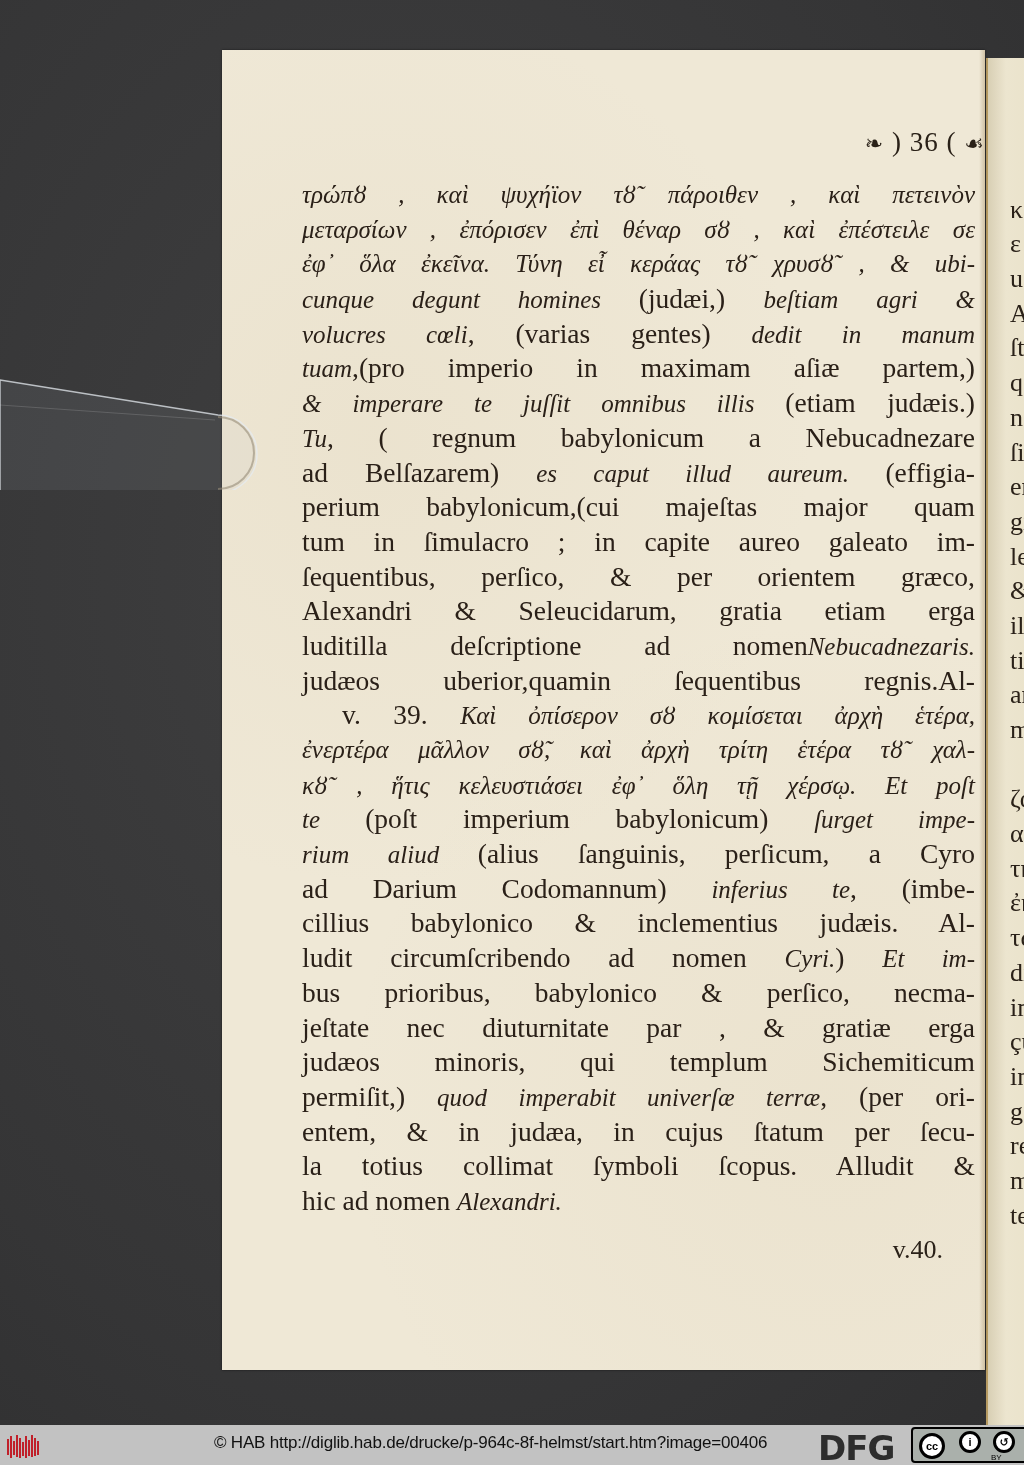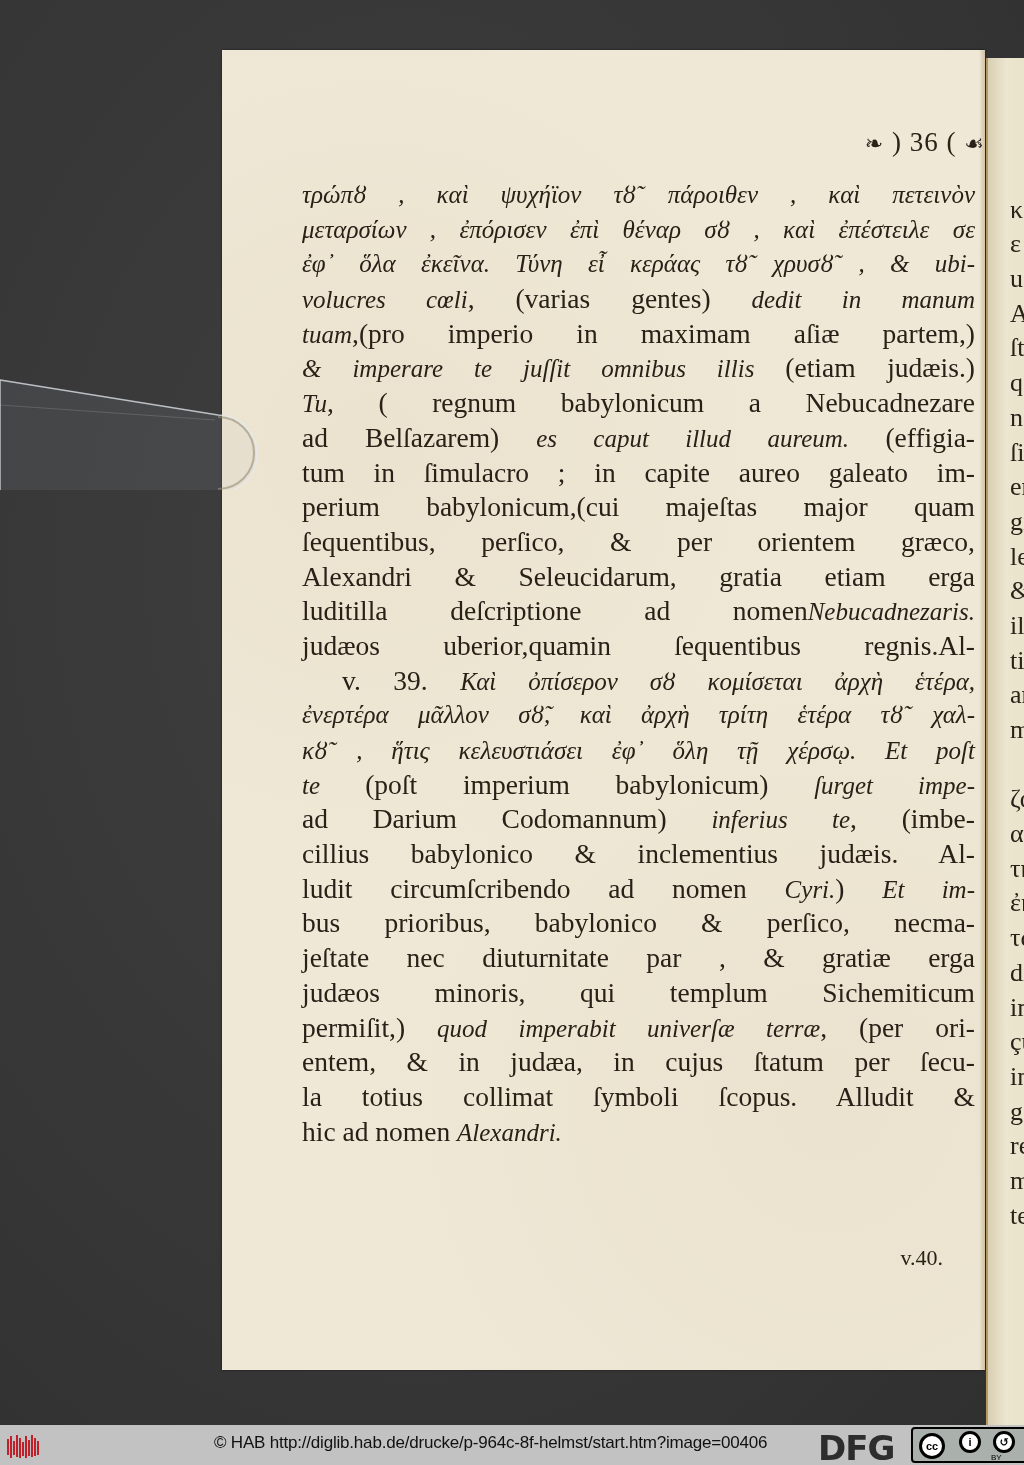--- a/index.html
+++ b/index.html
@@ -47,21 +47,21 @@
   }
   .line {
     height: 34.7px; line-height: 34.7px; font-size: 27.5px;
     white-space: nowrap; text-align: justify; text-align-last: justify;
   }
   .line.greek { font-style: italic; font-size: 25px; }
   .line.last { text-align-last: left; }
   .line .it { font-style: italic; font-size: 25px; }
   .line.indent { padding-left: 40px; }
   .catch {
-    position: absolute; right: 42px; top: 1185px; font-size: 22px; color: #2a2118; margin-top: 10px;
+    position: absolute; right: 42px; top: 1185px; font-size: 26px; color: #2a2118;
   }
   .clip {
     position: absolute; left: 0; top: 365px; width: 262px; height: 125px;
     pointer-events: none;
   }
   .footer {
     position: absolute; left: 0; top: 1425px; width: 1024px; height: 40px;
     background: #c2c2c2;
     font-family: "Liberation Sans", "DejaVu Sans", sans-serif;
   }
@@ -131,35 +131,37 @@
   <div class="page-edge"></div>
   <div class="header">
     <span class="orn">❧</span>
     <span>) 36 (</span>
     <span class="orn">☙</span>
   </div>
   <div class="text-block" id="text-block">
       <div class="line greek">τρώπȣ , καὶ ψυχήϊον τȣ̃ πάροιθεν , καὶ πετεινὸν</div>
       <div class="line greek">μεταρσίων , ἐπόρισεν ἐπὶ θέναρ σȣ , καὶ ἐπέστειλε σε</div>
       <div class="line greek">ἐφ᾽ ὅλα ἐκεῖνα. Τύνη εἶ κεράας τȣ̃ χρυσȣ̃ , &amp; ubi-</div>
+      <div class="line"><span class="it">cunque degunt homines </span><span>(judæi,) </span><span class="it">beſtiam agri &amp;</span></div>
       <div class="line"><span class="it">volucres cœli</span><span>, (varias gentes) </span><span class="it">dedit in manum</span></div>
       <div class="line"><span class="it">tuam</span><span>,(pro imperio in maximam aſiæ partem,)</span></div>
       <div class="line"><span class="it">&amp; imperare te juſſit omnibus illis </span><span>(etiam judæis.)</span></div>
       <div class="line"><span class="it">Tu</span><span>, ( regnum babylonicum a Nebucadnezare</span></div>
       <div class="line"><span>ad Belſazarem) </span><span class="it">es caput illud aureum. </span><span>(effigia-</span></div>
+      <div class="line">perium babylonicum,(cui majeſtas major quam</div>
       <div class="line">tum in ſimulacro ; in capite aureo galeato im-</div>
-      <div class="line">perium babylonicum,(cui majeſtas major quam</div>
       <div class="line">ſequentibus, perſico, &amp; per orientem græco,</div>
       <div class="line">Alexandri &amp; Seleucidarum, gratia etiam erga</div>
       <div class="line"><span>luditilla deſcriptione ad nomen</span><span class="it">Nebucadnezaris.</span></div>
       <div class="line">judæos uberior,quamin ſequentibus regnis.Al-</div>
       <div class="line indent"><span>v. 39. </span><span class="it">Καὶ ὀπίσερον σȣ κομίσεται ἀρχὴ ἑτέρα,</span></div>
       <div class="line greek">ἐνερτέρα μᾶλλον σȣ̃, καὶ ἀρχὴ τρίτη ἑτέρα τȣ̃ χαλ-</div>
       <div class="line"><span class="it">κȣ̃ , ἥτις κελευστιάσει ἐφ᾽ ὅλη τῇ χέρσῳ. Et poſt</span></div>
       <div class="line"><span class="it">te </span><span>(poſt imperium babylonicum) </span><span class="it">ſurget impe-</span></div>
+      <div class="line"><span class="it">rium aliud </span><span>(alius ſanguinis, perſicum, a Cyro</span></div>
       <div class="line"><span>ad Darium Codomannum) </span><span class="it">inferius te</span><span>, (imbe-</span></div>
       <div class="line">cillius babylonico &amp; inclementius judæis. Al-</div>
       <div class="line"><span>ludit circumſcribendo ad nomen </span><span class="it">Cyri.</span><span>) </span><span class="it">Et im-</span></div>
       <div class="line">bus prioribus, babylonico &amp; perſico, necma-</div>
       <div class="line">jeſtate nec diuturnitate par , &amp; gratiæ erga</div>
       <div class="line">judæos minoris, qui templum Sichemiticum</div>
       <div class="line"><span>permiſit,) </span><span class="it">quod imperabit univerſæ terræ</span><span>, (per ori-</span></div>
       <div class="line">entem, &amp; in judæa, in cujus ſtatum per ſecu-</div>
       <div class="line">la totius collimat ſymboli ſcopus. Alludit &amp;</div>
       <div class="line last"><span>hic ad nomen </span><span class="it">Alexandri.</span></div>

